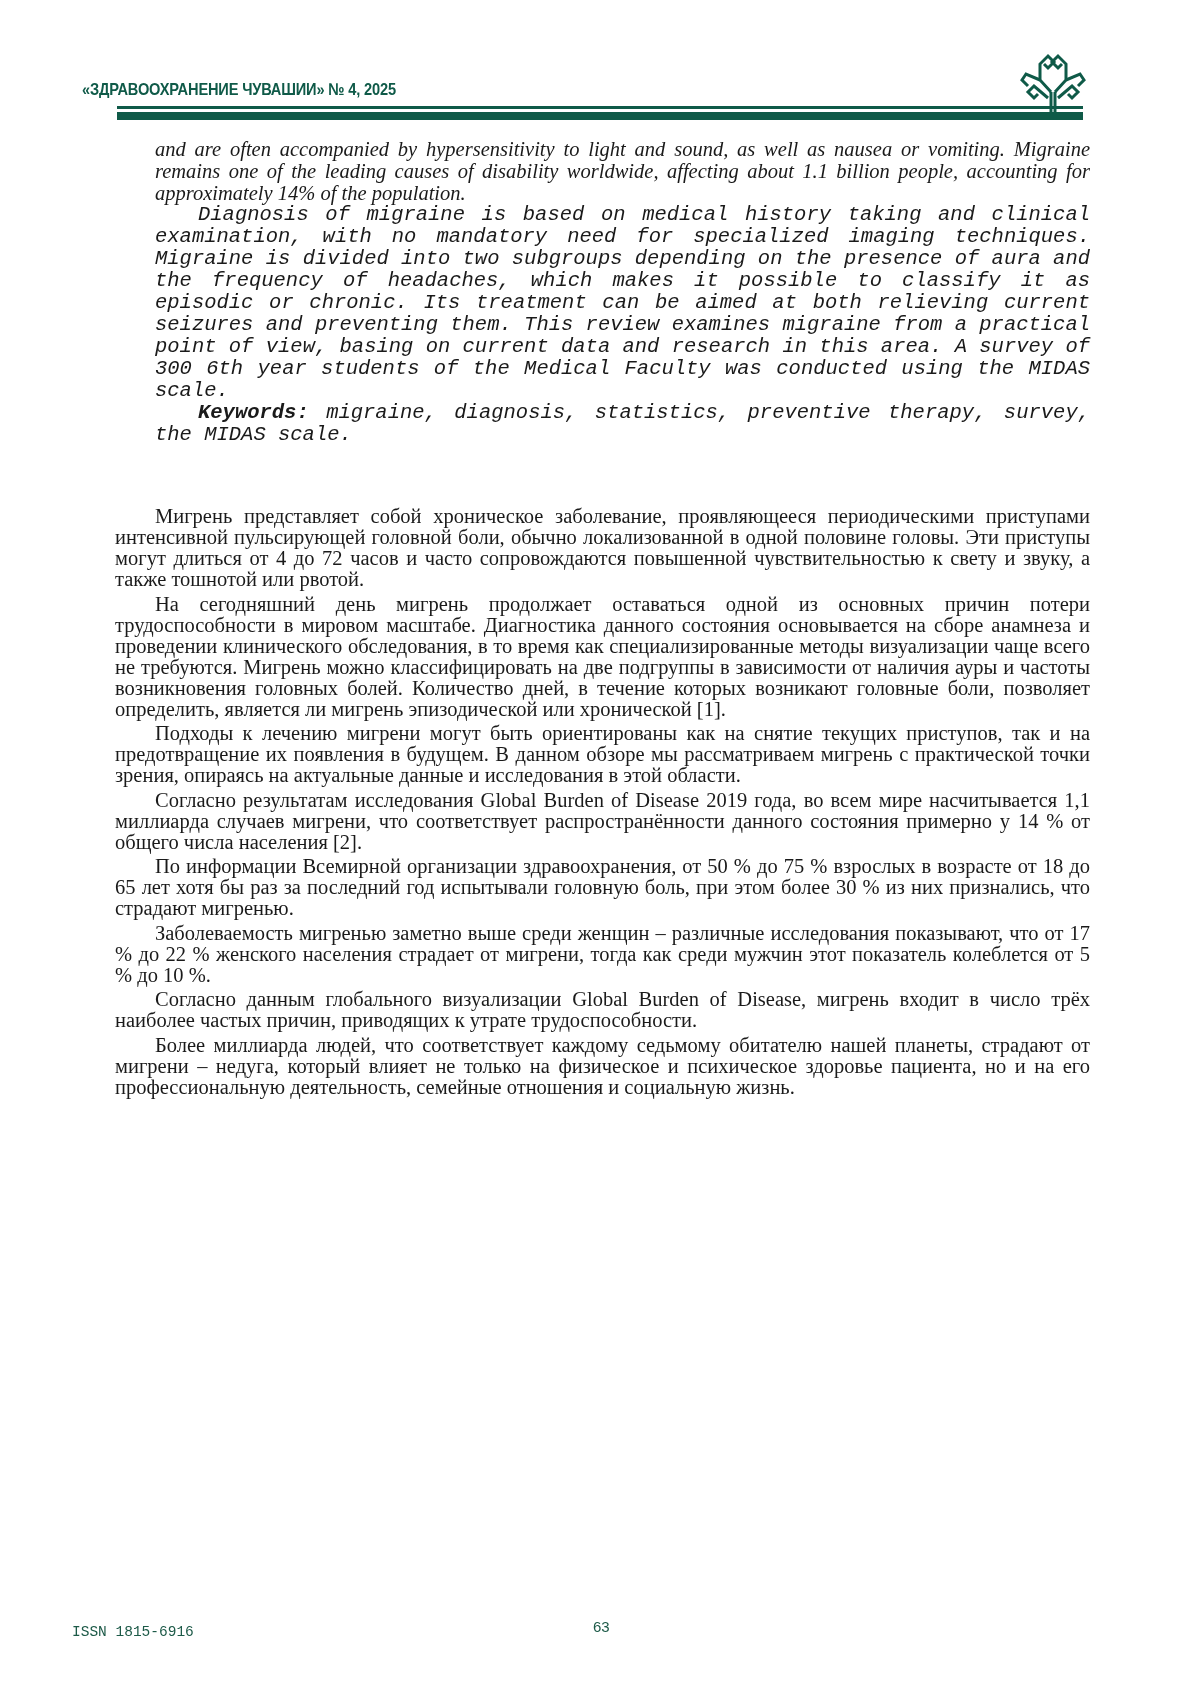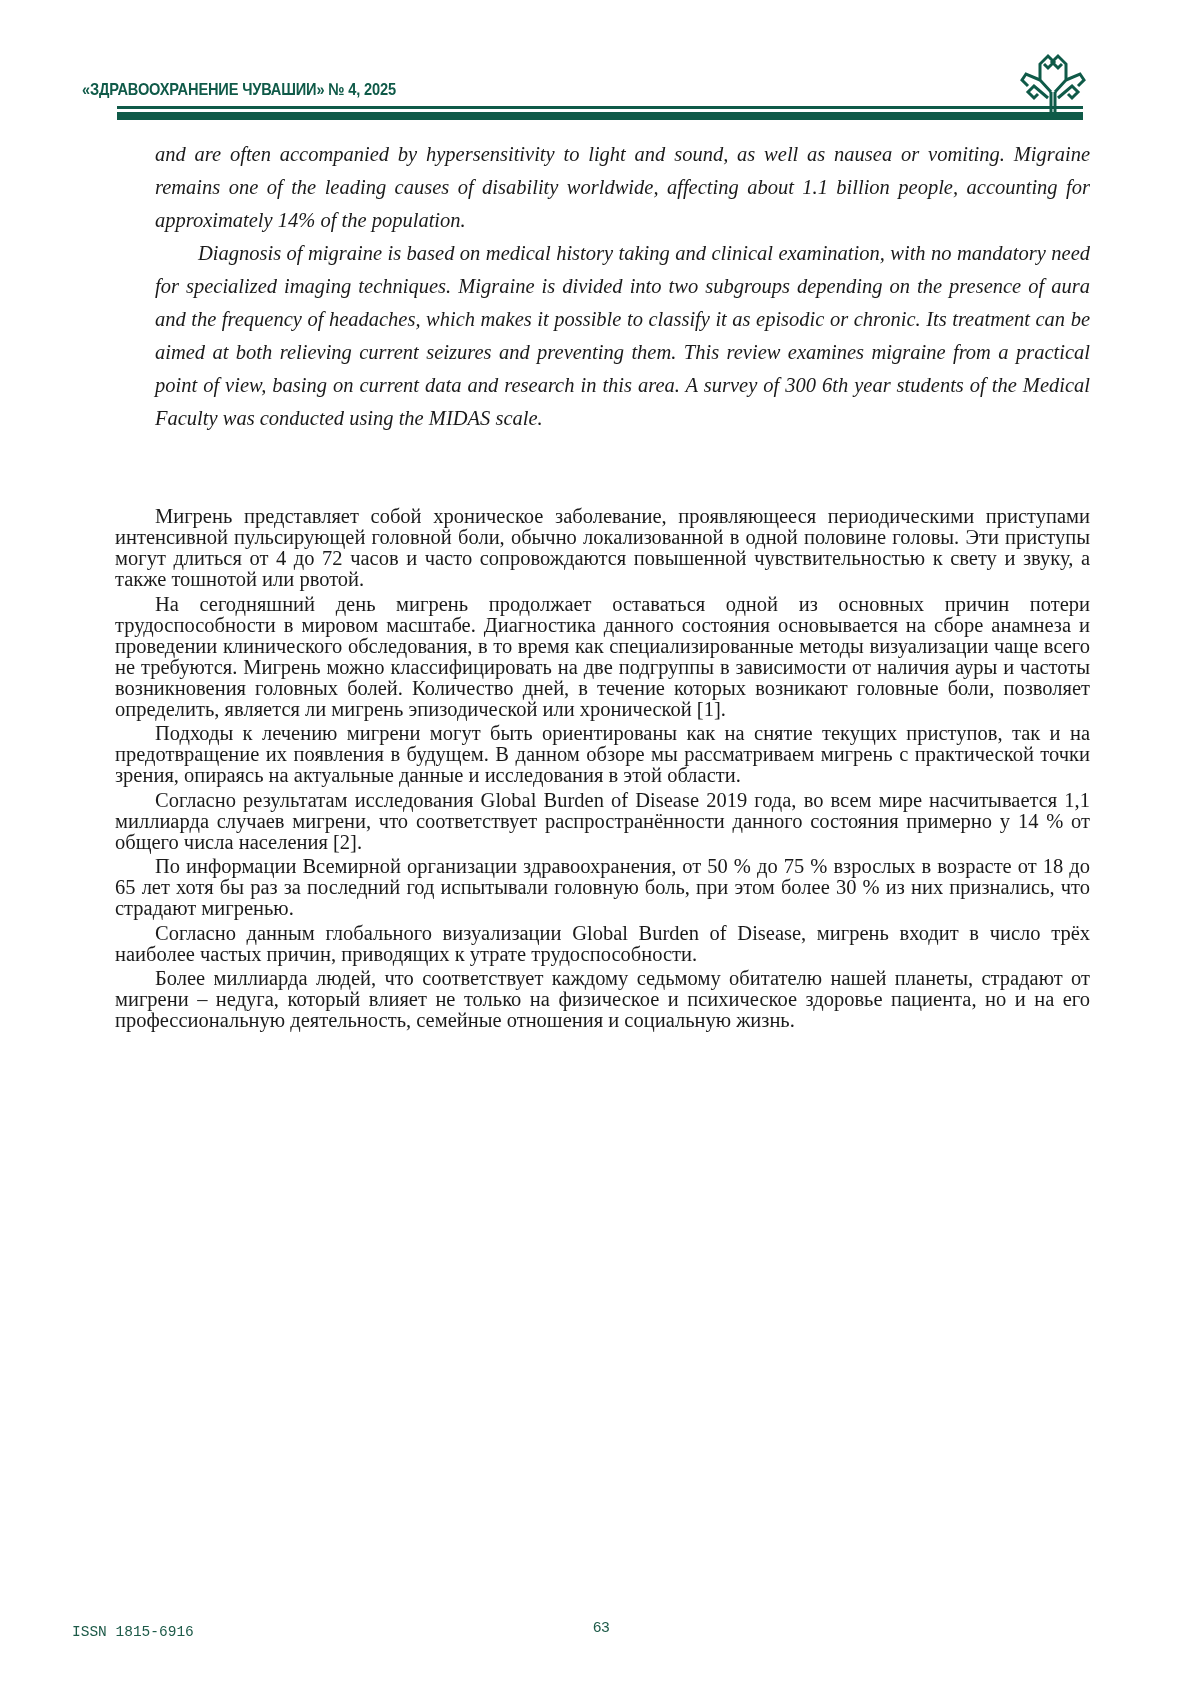--- a/index.html
+++ b/index.html
@@ -9,24 +9,24 @@
       font-family: "Liberation Sans", sans-serif; font-weight: bold;
       font-size: 17px; color: #0f5a48; letter-spacing: -0.2px;
       transform: scaleX(0.86); transform-origin: left center;
     }
     .rule-thin { position: absolute; left: 117px; top: 106px; width: 966px; height: 3px; background: #0f5a48; }
     .rule-thick { position: absolute; left: 117px; top: 112px; width: 966px; height: 8px; background: #0f5a48; }
     .logo { position: absolute; left: 1018px; top: 50px; width: 70px; height: 70px; }
     .abstract {
       position: absolute; left: 155px; top: 138px; width: 935px;
       font-family: "Liberation Serif", serif; font-style: italic;
-      font-size: 20.5px; line-height: 33px; text-align: justify;
+      font-size: 20.5px; line-height: 22px; text-align: justify;
     }
     .abstract p { margin: 0; }
-    .abstract .indent { text-indent: 43px; }
+    .abstract .indent { text-indent: 43px; font-family: Liberation Mono, monospace; }
     .abstract .kw-label { font-weight: bold; }
     .body-text {
       position: absolute; left: 115px; top: 506px; width: 975px;
       font-family: "Liberation Serif", serif;
       font-size: 20.5px; line-height: 21px; text-align: justify;
     }
     .body-text p { margin: 0 0 3.5px 0; text-indent: 40px; }
     .footer-issn {
       position: absolute; left: 72px; top: 1624px;
       font-family: Liberation Mono, monospace; font-size: 14.5px; color: #1d5a48;
@@ -58,26 +58,28 @@
 
       <path d="M40 48 L54 36 L60 42 L54 48 L50 44"></path>
       <path d="M48 30 L62 24 L66 30 L60 36"></path>
     </g>
   </svg>
 </div>
 
 <div class="abstract">
   <p>and are often accompanied by hypersensitivity to light and sound, as well as nausea or vomiting. Migraine remains one of the leading causes of disability worldwide, affecting about 1.1 billion people, accounting for approximately 14% of the population.</p>
   <p class="indent">Diagnosis of migraine is based on medical history taking and clinical examination, with no mandatory need for specialized imaging techniques. Migraine is divided into two subgroups depending on the presence of aura and the frequency of headaches, which makes it possible to classify it as episodic or chronic. Its treatment can be aimed at both relieving current seizures and preventing them. This review examines migraine from a practical point of view, basing on current data and research in this area. A survey of 300 6th year students of the Medical Faculty was conducted using the MIDAS scale.</p>
+  <p class="indent"><span class="kw-label">Keywords:</span><span> migraine, diagnosis, statistics, preventive therapy, survey, the MIDAS scale.</span></p>
 </div>
 
 <div class="body-text">
   <p>Мигрень представляет собой хроническое заболевание, проявляющееся периодическими приступами интенсивной пульсирующей головной боли, обычно локализованной в одной половине головы. Эти приступы могут длиться от 4 до 72 часов и часто сопровождаются повышенной чувствительностью к свету и звуку, а также тошнотой или рвотой.</p>
   <p>На сегодняшний день мигрень продолжает оставаться одной из основных причин потери трудоспособности в мировом масштабе. Диагностика данного состояния основывается на сборе анамнеза и проведении клинического обследования, в то время как специализированные методы визуализации чаще всего не требуются. Мигрень можно классифицировать на две подгруппы в зависимости от наличия ауры и частоты возникновения головных болей. Количество дней, в течение которых возникают головные боли, позволяет определить, является ли мигрень эпизодической или хронической [1].</p>
   <p>Подходы к лечению мигрени могут быть ориентированы как на снятие текущих приступов, так и на предотвращение их появления в будущем. В данном обзоре мы рассматриваем мигрень с практической точки зрения, опираясь на актуальные данные и исследования в этой области.</p>
   <p>Согласно результатам исследования Global Burden of Disease 2019 года, во всем мире насчитывается 1,1 миллиарда случаев мигрени, что соответствует распространённости данного состояния примерно у 14 % от общего числа населения [2].</p>
   <p>По информации Всемирной организации здравоохранения, от 50 % до 75 % взрослых в возрасте от 18 до 65 лет хотя бы раз за последний год испытывали головную боль, при этом более 30 % из них признались, что страдают мигренью.</p>
+  <p>Заболеваемость мигренью заметно выше среди женщин – различные исследования показывают, что от 17 % до 22 % женского населения страдает от мигрени, тогда как среди мужчин этот показатель колеблется от 5 % до 10 %.</p>
   <p>Согласно данным глобального визуализации Global Burden of Disease, мигрень входит в число трёх наиболее частых причин, приводящих к утрате трудоспособности.</p>
   <p>Более миллиарда людей, что соответствует каждому седьмому обитателю нашей планеты, страдают от мигрени – недуга, который влияет не только на физическое и психическое здоровье пациента, но и на его профессиональную деятельность, семейные отношения и социальную жизнь.</p>
 </div>
 
 <div class="footer-issn">ISSN 1815-6916</div>
 <div class="footer-page">63</div>
 
 </body></html>

